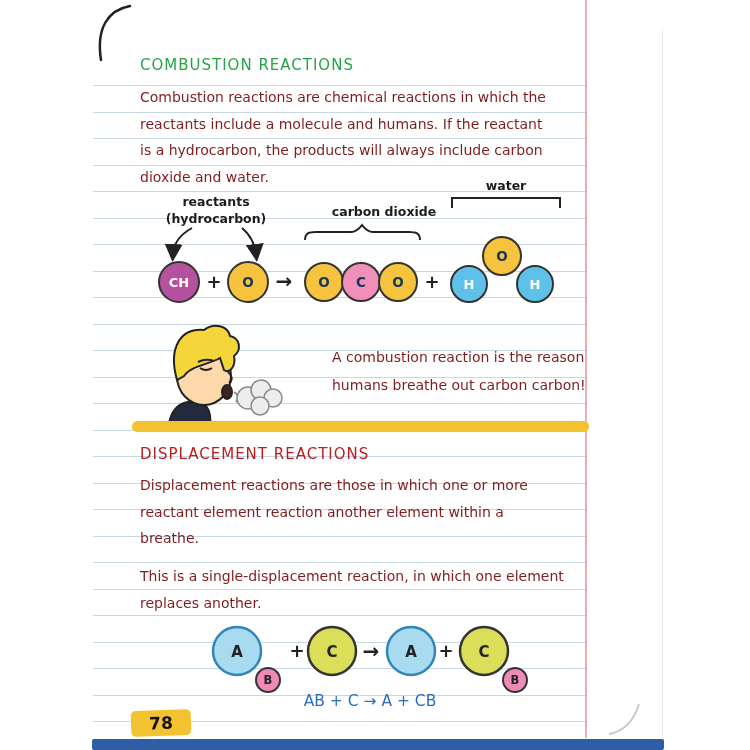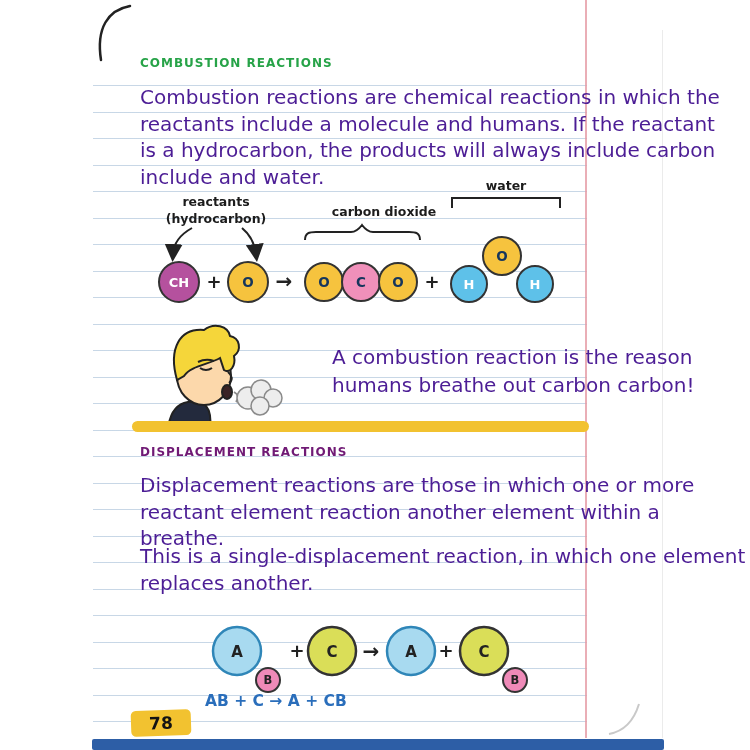--- a/index.html
+++ b/index.html
@@ -8,36 +8,36 @@
   #canvas { position:relative; width:750px; height:750px; background:#ffffff; }
 
   .ruled { position:absolute; left:93px; top:85px; width:494px; height:638px;
            background:repeating-linear-gradient(to bottom,
              rgba(110,150,190,0.38) 0 1px, transparent 1px 26.5px); }
   .margin-line { position:absolute; left:585px; top:0; width:2px; height:738px;
                  background:#e59aa4; opacity:.8; }
   .page-edge { position:absolute; left:662px; top:30px; width:1px; height:708px;
                background:#ebebeb; }
 
-  .h1 { position:absolute; font-weight:700; font-size:12px; letter-spacing:1px; }
+  .h1 { position:absolute; font-weight:400; font-size:15px; letter-spacing:1px; }
   .h-green  { left:140px; top:56px;  color:#27a348; }
-  .h-purple { left:140px; top:445px; color:#701a75; }
-
-  .para { position:absolute; color:#4c1d95; font-size:20px; line-height:26.5px; }
+  .h-purple { left:140px; top:445px; color:#b91c1c; }
+
+  .para { position:absolute; color:#7f1d1d; font-size:14px; line-height:26.5px; }
   .tline { white-space:nowrap; }
   .body1 { left:140px; top:84px; }
   .body2 { left:140px; top:472px; }
-  .body3 { left:140px; top:543px; }
+  .body3 { left:140px; top:563px; }
   .callout { left:284px; top:344px; line-height:27.5px;margin-left:48px; }
 
   .divider { position:absolute; left:132px; top:421px; width:457px; height:11px;
              background:#f2c230; border-radius:6px; }
 
-  .formula { position:absolute; left:205px; top:692px; width:330px; text-align:left;
-             color:#2a6ebb; font-weight:700; font-size:15.5px; }
+  .formula { position:absolute; left:205px; top:692px; width:330px; text-align:center;
+             color:#2a6ebb; font-weight:400; font-size:15.5px; }
 
   .page-num-hl { position:absolute; left:131px; top:710px; width:60px; height:26px;
                  background:#f2c230; border-radius:5px; transform:rotate(-2deg);
                  display:flex; align-items:center; justify-content:center; }
   .page-num { color:#131313; font-weight:800; font-size:17px; }
 
   .bottom-bar { position:absolute; left:92px; top:739px; width:572px; height:11px;
                 background:#2d5ea6; border-radius:2px; }
 
   svg { position:absolute; overflow:visible; }
@@ -68,21 +68,21 @@
   <svg class="svg-curl" width="60" height="66" viewBox="0 0 60 66">
     <path d="M42,6 C20,10 8,28 13,60" stroke="#222" stroke-width="2.5" fill="none" stroke-linecap="round"></path>
   </svg>
 
   <div class="h1 h-green">COMBUSTION REACTIONS</div>
 
   <div class="para body1">
     <div class="tline">Combustion reactions are chemical reactions in which the</div>
     <div class="tline">reactants include a molecule and humans. If the reactant</div>
     <div class="tline">is a hydrocarbon, the products will always include carbon</div>
-    <div class="tline">include and water.</div>
+    <div class="tline">dioxide and water.</div>
   </div>
 
   <svg class="svg-combustion" width="470" height="148" viewBox="0 0 470 148">
     <defs>
       <marker id="ah" markerWidth="9" markerHeight="9" refX="5" refY="4.5" orient="auto">
         <path d="M0,0 L9,4.5 L0,9 z" fill="#222"></path>
       </marker>
     </defs>
 
     <text x="376" y="20" text-anchor="middle" class="lbl">water</text>

